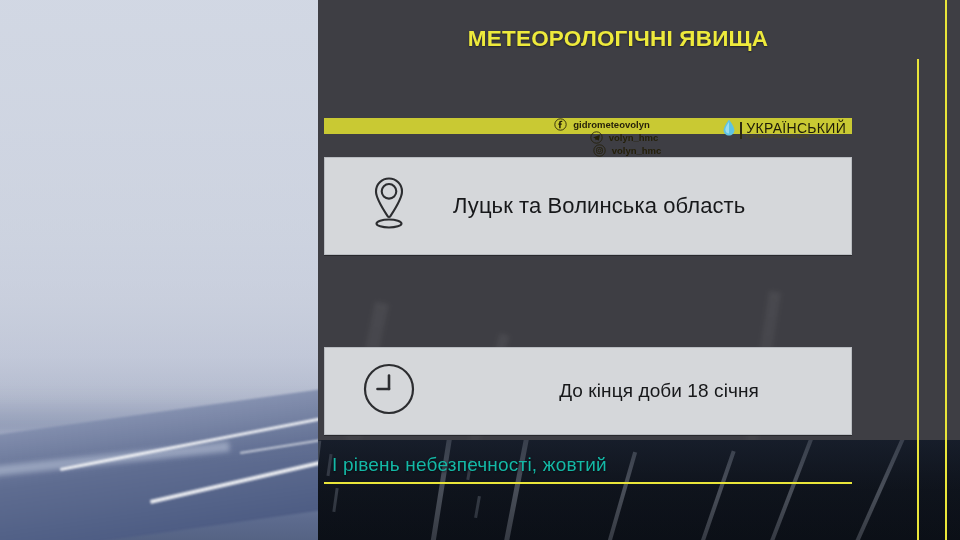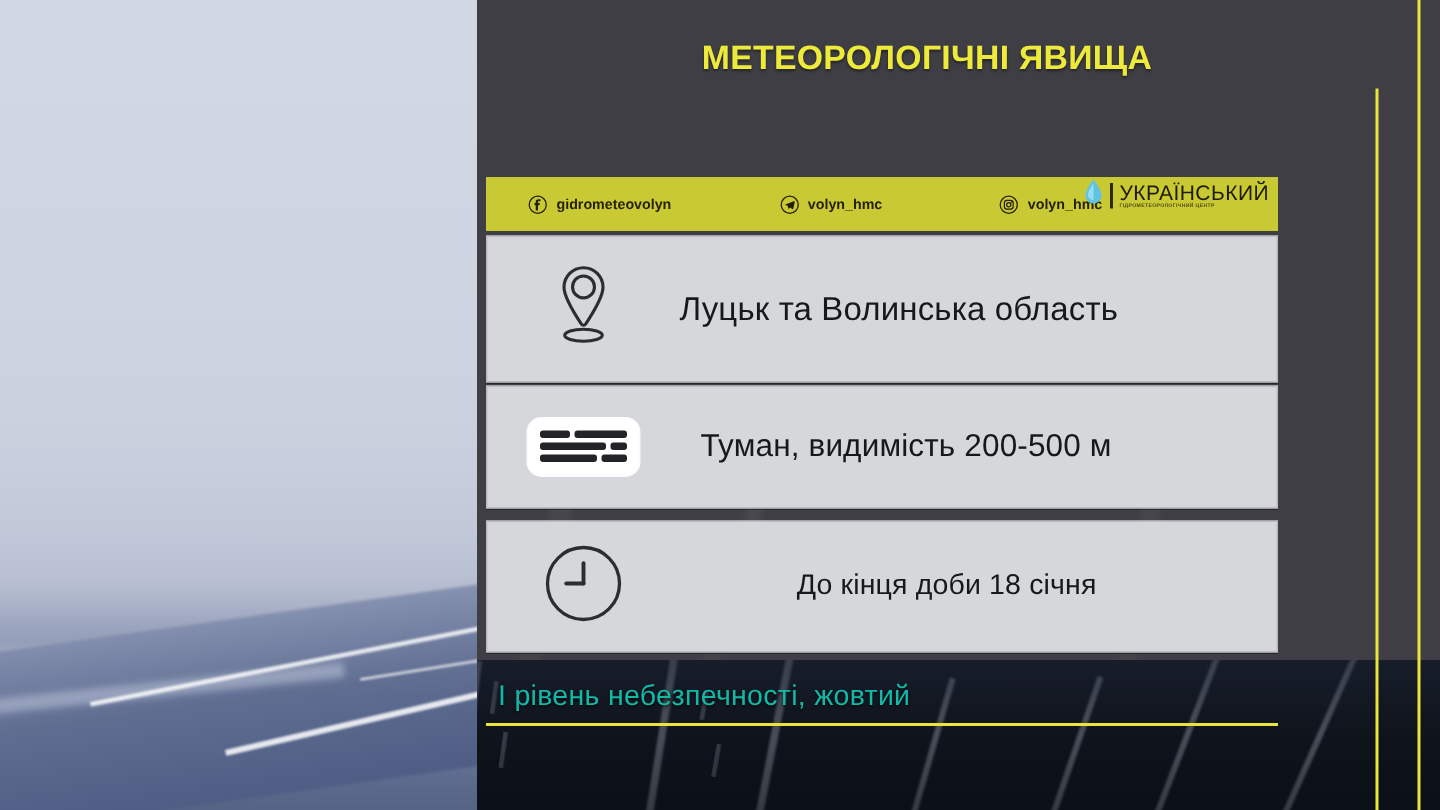--- a/index.html
+++ b/index.html
@@ -171,24 +171,25 @@
     line-height: 30px;
     letter-spacing: .2px;
     text-shadow: 0 1px 2px rgba(0,0,0,.45);
   }
   .title .l2 { display: block; }
 
   
   .socialbar {
     position: absolute;
     left: 6px; top: 118px;
-    width: 528px; height: 36px;
+    width: 528px; height: 16px;
     background: #c9c933;
     display: flex;
     align-items: center;
+    flex-direction: column;
   }
   .social {
     display: flex;
     align-items: center;
     gap: 6px;
     color: #241f09;
     font-size: 9.5px;
     font-weight: 700;
     white-space: nowrap;
   }
@@ -253,21 +254,21 @@
   .card .card-text {
     flex: 1 1 auto;
     color: #17181a;
     font-size: 22px;
     font-weight: 400;
     padding-right: 24px;
     letter-spacing: .1px;
   }
   .card.c1 .card-text { font-size: 22px; text-align: left; }
   .card.c2 .card-text { font-size: 21px; text-align: left; padding-left: 14px; }
-  .card.c3 .card-text { font-size: 19px; text-align: right; padding-right: 120px; }
+  .card.c3 .card-text { font-size: 19px; text-align: right; padding-right: 92px; }
 
   
   .fogicon {
     width: 74px; height: 38px;
     background: #ffffff;
     border-radius: 9px;
     position: relative;
     box-shadow: 0 0 0 1px rgba(255,255,255,.9);
   }
   .fogicon i {
@@ -407,33 +408,20 @@
           <svg width="46" height="58" viewBox="0 0 46 58" aria-hidden="true">
             <path d="M23 3.5c-7.2 0-13 5.8-13 13 0 6.1 7.9 19 11.6 24.6.7 1 2.1 1 2.8 0C28.1 35.5 36 22.6 36 16.5c0-7.2-5.8-13-13-13z" fill="none" stroke="#2c2d30" stroke-width="2.1"></path>
             <circle cx="23" cy="16.3" r="7.3" fill="none" stroke="#2c2d30" stroke-width="2.1"></circle>
             <ellipse cx="23" cy="48.5" rx="12.5" ry="4" fill="none" stroke="#2c2d30" stroke-width="2.1"></ellipse>
           </svg>
         </span>
       </div>
       <div class="card-text">Луцьк та Волинська область</div>
     </div>
 
-    <div class="card c2">
-      <div class="icon-slot">
-        <span class="fogicon">
-          <i class="b1"></i>
-            <i class="b2"></i>
-            <i class="b3"></i>
-          <i class="b4"></i>
-            <i class="b5"></i>
-            <i class="b6"></i>
-        </span>
-      </div>
-      <div class="card-text">Туман, видимість 200-500 м</div>
-    </div>
 
     <div class="card c3">
       <div class="icon-slot">
         <span>
           <svg width="54" height="54" viewBox="0 0 54 54" aria-hidden="true">
             <circle cx="27" cy="27" r="24" fill="none" stroke="#2c2d30" stroke-width="2.2"></circle>
             <path d="M27 27V13.5" fill="none" stroke="#2c2d30" stroke-width="2.6" stroke-linecap="round"></path>
             <path d="M27 27H15.5" fill="none" stroke="#2c2d30" stroke-width="2.6" stroke-linecap="round"></path>
           </svg>
         </span>

